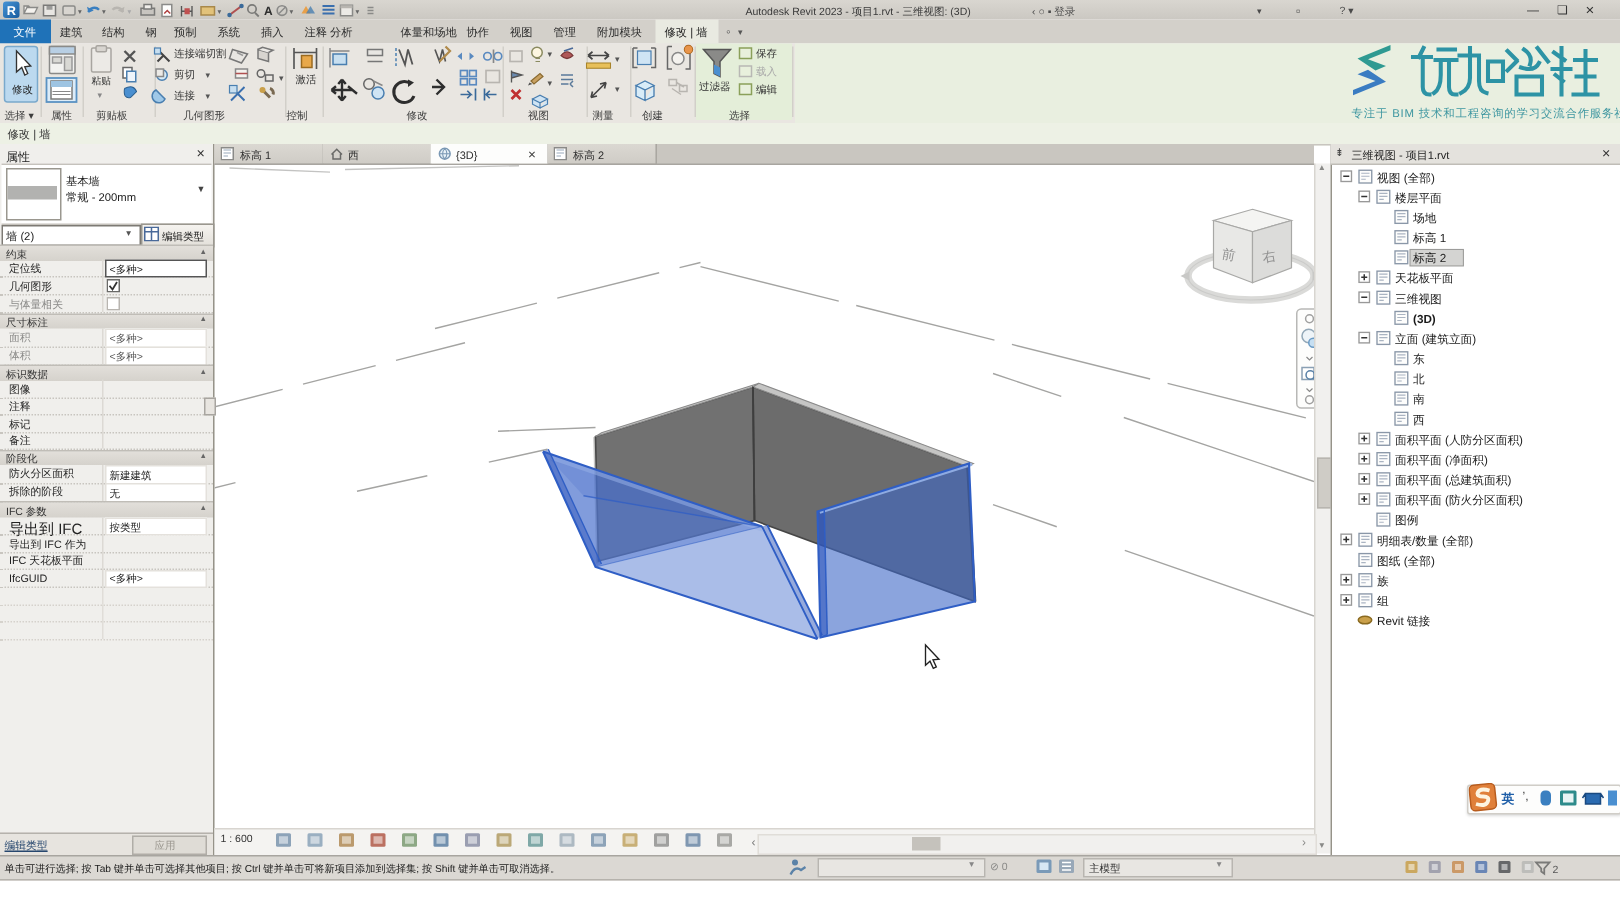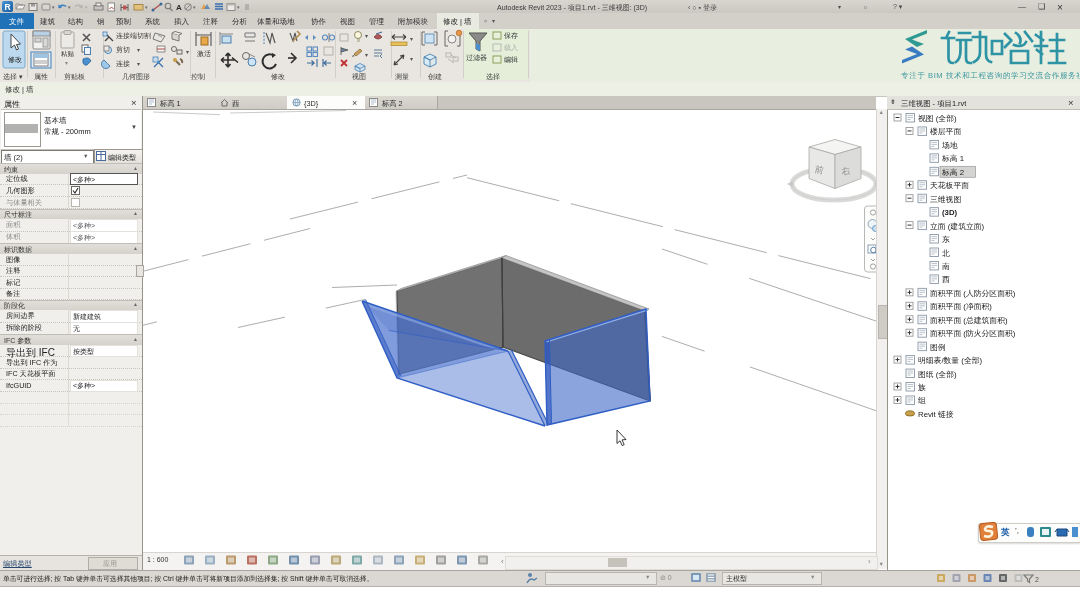--- a/index.html
+++ b/index.html
@@ -59,22 +59,22 @@
 <div class="ab" style="left:0px;top:13px;width:1080px;height:16px;background:#d3d0ca"></div>
 <div class="ab" style="left:0px;top:13px;width:34px;height:16px;background:#1f72b8"></div>
 <div class="tx" style="left:9px;top:16.5px;font-size:7.5px;color:#fff;">文件</div>
 <div class="tx" style="left:40px;top:16.5px;font-size:7.5px;color:#2d2d2d;">建筑</div>
 <div class="tx" style="left:68px;top:16.5px;font-size:7.5px;color:#2d2d2d;">结构</div>
 <div class="tx" style="left:97px;top:16.5px;font-size:7.5px;color:#2d2d2d;">钢</div>
 <div class="tx" style="left:116px;top:16.5px;font-size:7.5px;color:#2d2d2d;">预制</div>
 <div class="tx" style="left:145px;top:16.5px;font-size:7.5px;color:#2d2d2d;">系统</div>
 <div class="tx" style="left:174px;top:16.5px;font-size:7.5px;color:#2d2d2d;">插入</div>
 <div class="tx" style="left:203px;top:16.5px;font-size:7.5px;color:#2d2d2d;">注释</div>
-<div class="tx" style="left:232px;top:16.5px;font-size:7.5px;color:#2d2d2d;">分析</div>
-<div class="tx" style="left:257px;top:16.5px;font-size:7.5px;color:#2d2d2d;">体量和场地</div>
+<div class="tx" style="left:220px;top:16.5px;font-size:7.5px;color:#2d2d2d;">分析</div>
+<div class="tx" style="left:267px;top:16.5px;font-size:7.5px;color:#2d2d2d;">体量和场地</div>
 <div class="tx" style="left:311px;top:16.5px;font-size:7.5px;color:#2d2d2d;">协作</div>
 <div class="tx" style="left:340px;top:16.5px;font-size:7.5px;color:#2d2d2d;">视图</div>
 <div class="tx" style="left:369px;top:16.5px;font-size:7.5px;color:#2d2d2d;">管理</div>
 <div class="tx" style="left:398px;top:16.5px;font-size:7.5px;color:#2d2d2d;">附加模块</div>
 <div class="ab" style="left:437px;top:13px;width:42px;height:16px;background:#e9eae1"></div>
 <div class="tx" style="left:443px;top:16.5px;font-size:7.5px;color:#222;">修改 | 墙</div>
 <div class="tx" style="left:484px;top:16px;font-size:9px;color:#555;">◦</div>
 <div class="tx" style="left:492px;top:17px;font-size:6px;color:#555;">▾</div>
 <div class="ab" style="left:0px;top:29px;width:1080px;height:53px;background:#e9e6e1;border-bottom:1px solid #cfccc6"></div>
 <div class="ab" style="left:530px;top:29px;width:550px;height:53px;background:#e9efe0"></div>
@@ -362,21 +362,21 @@
 <div class="tx" style="left:6px;top:277.5px;font-size:7.2px;color:#222;">标记</div>
 <div class="ab" style="left:0px;top:287.5px;width:142px;height:11.5px;border-bottom:1px dotted #c8c5bf"></div>
 <div class="ab" style="left:68px;top:287.5px;width:1px;height:11.5px;background:#dcd9d4"></div>
 <div class="tx" style="left:6px;top:289.0px;font-size:7.2px;color:#222;">备注</div>
 <div class="ab" style="left:136px;top:265px;width:6px;height:10px;background:#e8e5e0;border:1px solid #a8a5a0"></div>
 <div class="ab" style="left:0px;top:299.5px;width:142px;height:9.5px;background:linear-gradient(#e2dfda,#d5d2cc);border-top:1px solid #c0bdb7"></div>
 <div class="tx" style="left:4px;top:301.0px;font-size:7px;color:#333;">阶段化</div>
 <div class="tx" style="left:133px;top:301.0px;font-size:5px;color:#666;">▲</div>
 <div class="ab" style="left:0px;top:309.5px;width:142px;height:12px;border-bottom:1px dotted #c8c5bf"></div>
 <div class="ab" style="left:68px;top:309.5px;width:1px;height:12px;background:#dcd9d4"></div>
-<div class="tx" style="left:6px;top:311.0px;font-size:7.2px;color:#222;">房间边界</div>
+<div class="tx" style="left:6px;top:311.0px;font-size:7.2px;color:#222;">防火分区面积</div>
 <div class="ab" style="left:70px;top:310.0px;width:66px;height:10.5px;background:#fff;border:1px solid #e4e1dc"></div>
 <div class="tx" style="left:73px;top:311.5px;font-size:7px;color:#222;">新建建筑</div>
 <div class="ab" style="left:0px;top:321.5px;width:142px;height:12px;border-bottom:1px dotted #c8c5bf"></div>
 <div class="ab" style="left:68px;top:321.5px;width:1px;height:12px;background:#dcd9d4"></div>
 <div class="tx" style="left:6px;top:323.0px;font-size:7.2px;color:#222;">拆除的阶段</div>
 <div class="ab" style="left:70px;top:322.0px;width:66px;height:10.5px;background:#fff;border:1px solid #e4e1dc"></div>
 <div class="tx" style="left:73px;top:323.5px;font-size:7px;color:#222;">无</div>
 <div class="ab" style="left:0px;top:334px;width:142px;height:9.5px;background:linear-gradient(#e2dfda,#d5d2cc);border-top:1px solid #c0bdb7"></div>
 <div class="tx" style="left:4px;top:335.5px;font-size:7px;color:#333;">IFC 参数</div>
 <div class="tx" style="left:133px;top:335.5px;font-size:5px;color:#666;">▲</div>

